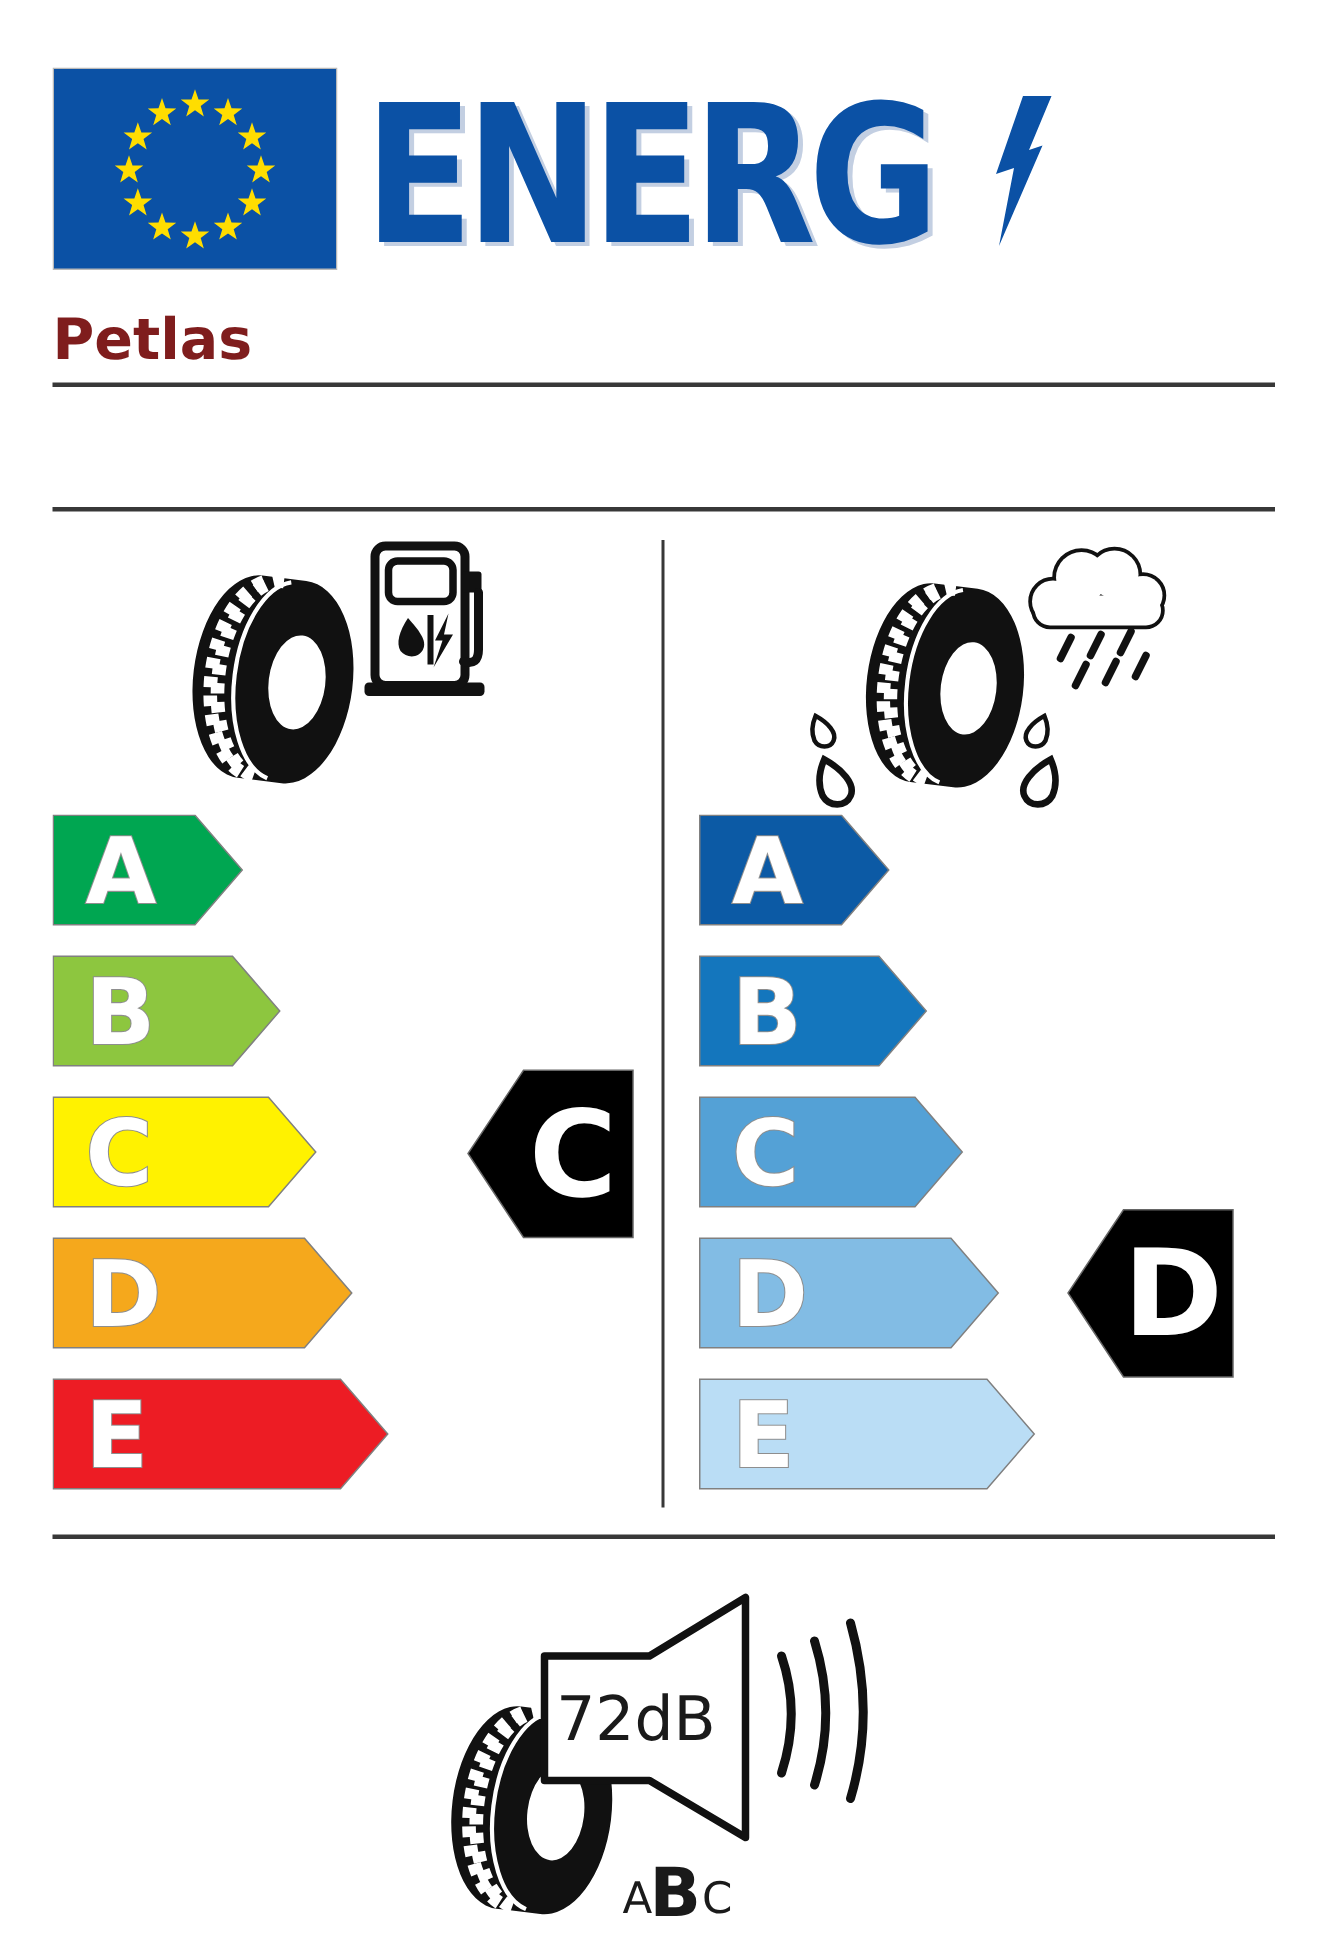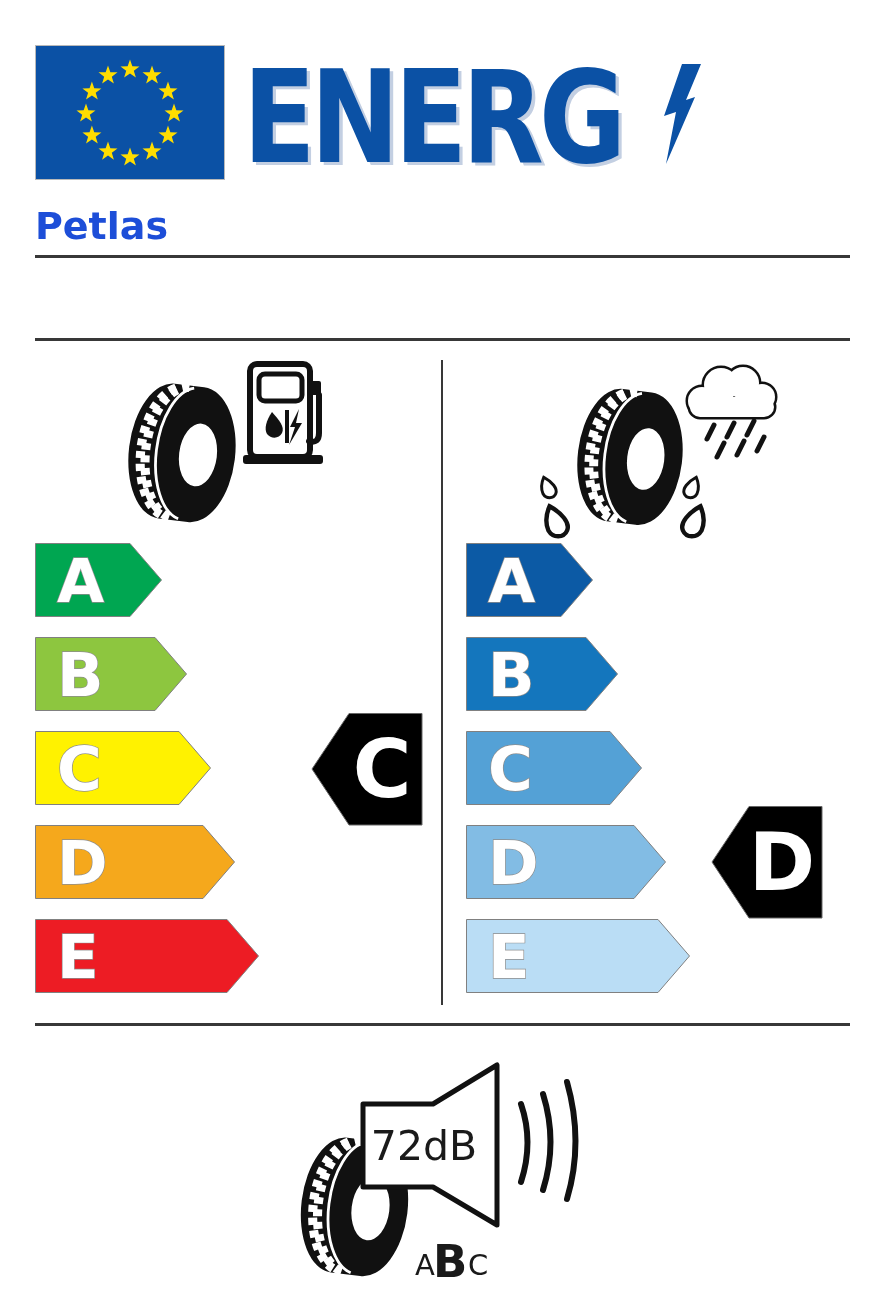--- a/index.html
+++ b/index.html
@@ -10,21 +10,21 @@
   }
   .abs{position:absolute;}
   .rule{background:#383838;height:3px;}
   .vrule{background:#383838;width:3px;}
   .energ{
     font-size:128px;line-height:1;font-weight:bold;color:#0B51A5;
     letter-spacing:-6px;white-space:nowrap;
     transform:scaleX(0.83);transform-origin:0 0;
     text-shadow:4px 3px 0 #c3cfe2;
   }
-  .brand{font-size:38px;font-weight:bold;color:#1d4ed8;}
+  .brand{font-size:38px;font-weight:bold;color:#7f1d1d;}
   .grade-letter{
     font-family:"DejaVu Sans","Liberation Sans",sans-serif;
     font-weight:bold;font-size:61px;fill:#fff;stroke:#8e8e8e;stroke-width:1.4;
   }
   .ind-letter{
     font-family:"DejaVu Sans","Liberation Sans",sans-serif;
     font-weight:bold;font-size:80px;fill:#fff;
   }
   .bar{stroke:#808080;stroke-width:1;}
   .ind{fill:#000;stroke:#666;stroke-width:1;}

